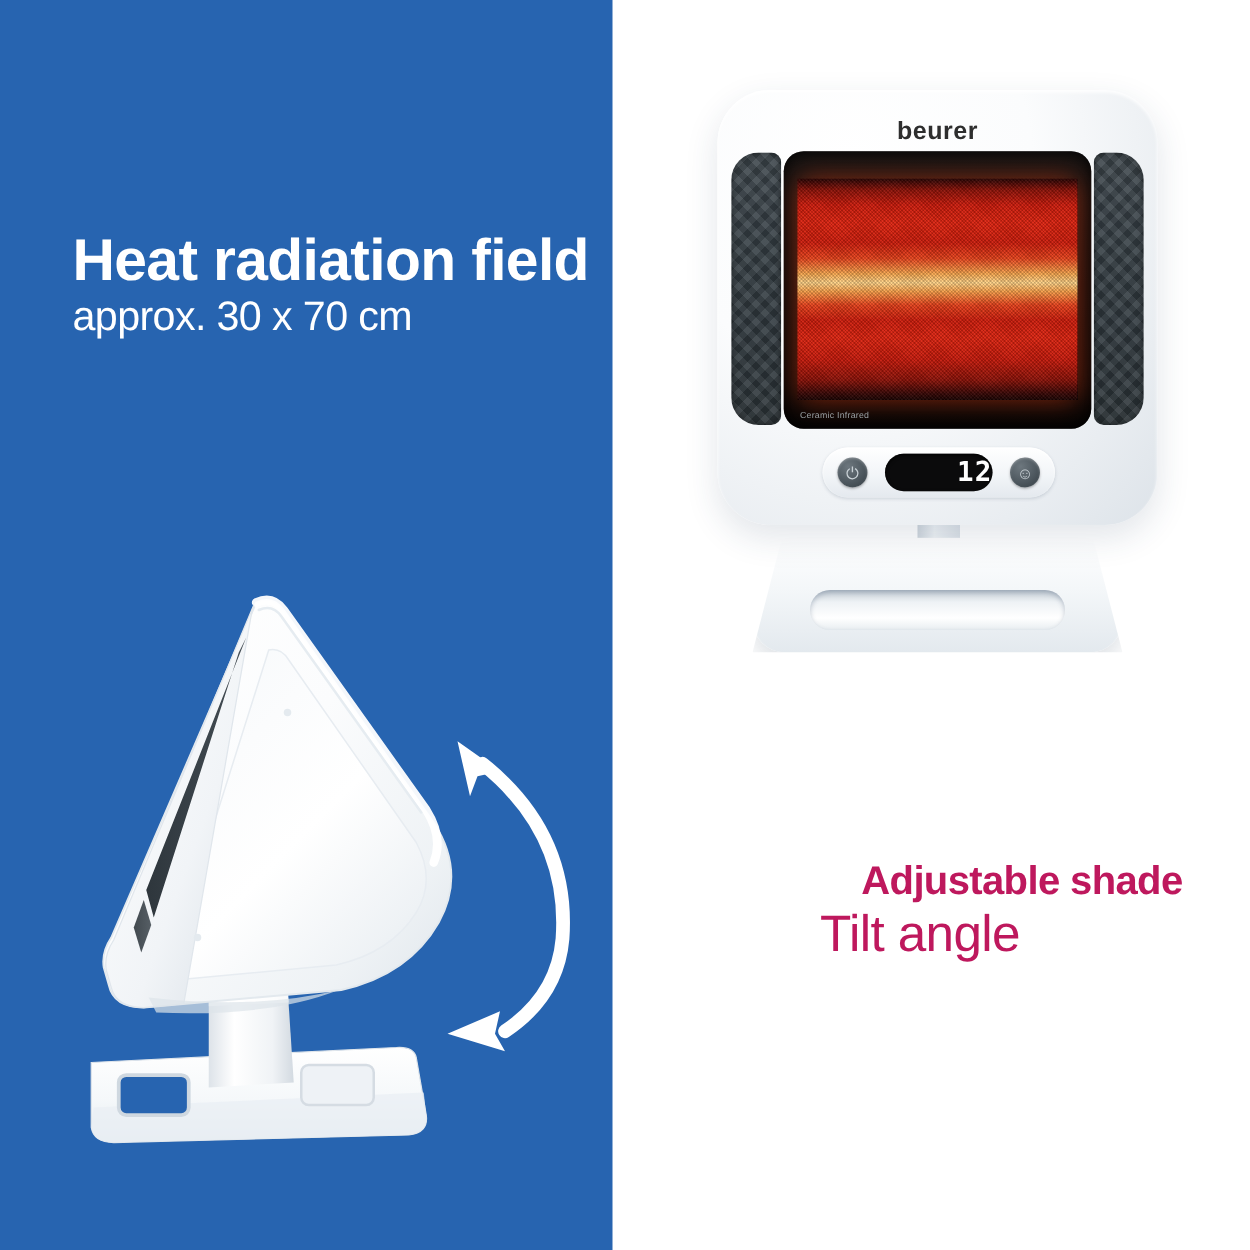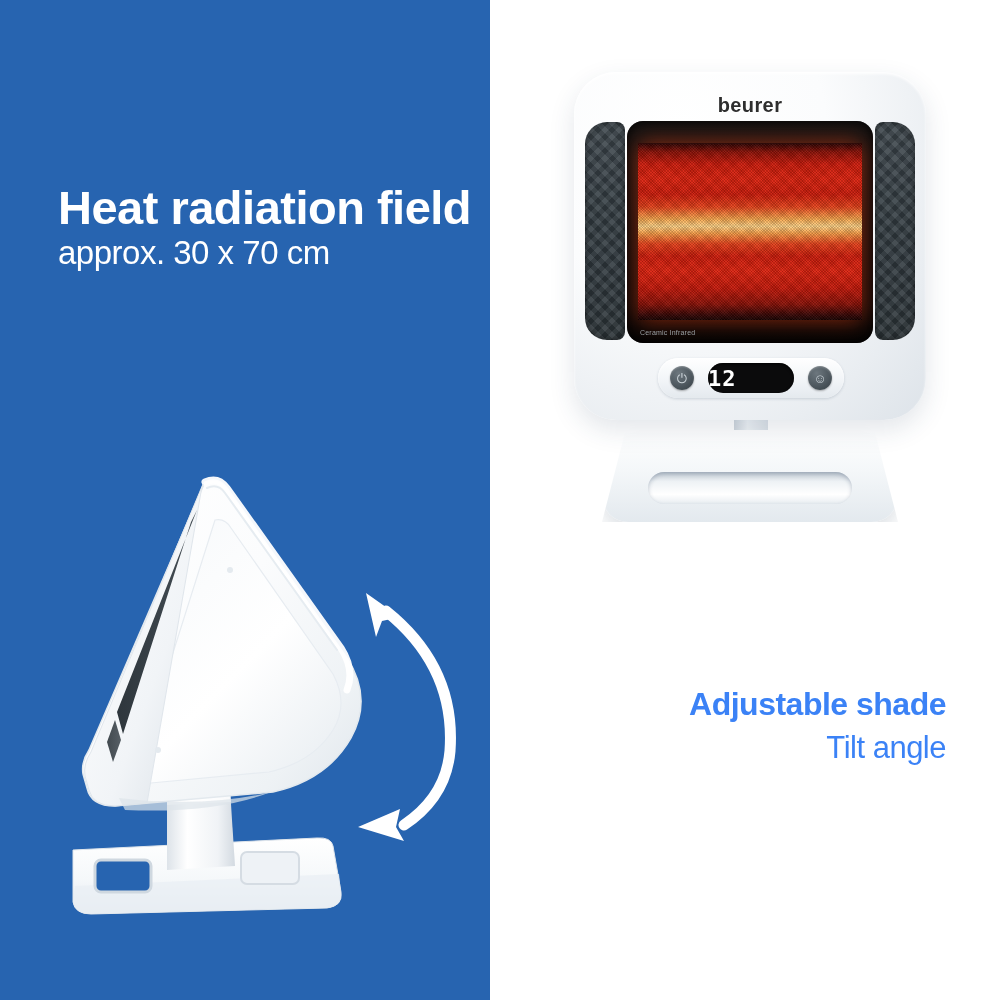--- a/index.html
+++ b/index.html
@@ -56,24 +56,25 @@
     color: #2764B0;
     letter-spacing: -0.5px;
   }
   .caption-right .title {
     font-size: 32px;
     font-weight: bold;
     line-height: 44px;
     white-space: nowrap;
   }
   .caption-right .sub {
-    font-size: 31px;
+    font-size: 41px;
     font-weight: 300;
     line-height: 43px;
     white-space: nowrap;
+    text-align: center;
   }
 
   
   .device-front {
     position: absolute;
     left: 574px; top: 72px;
     width: 352px; height: 350px;
   }
   .df-shell {
     position: absolute;
@@ -192,21 +193,21 @@
     line-height: 1;
   }
   .df-display {
     position: absolute;
     left: 50px; top: 5px;
     width: 86px; height: 30px;
     border-radius: 15px;
     background: #0b0b0c;
     display: flex;
     align-items: center;
-    justify-content: flex-start;
+    justify-content: flex-end;
     box-shadow: inset 0 1px 3px rgba(0,0,0,0.9);
   }
   .df-display .value {
     font-family: "DejaVu Sans Mono", monospace;
     font-size: 22px;
     font-weight: bold;
     color: #ffffff;
     letter-spacing: 1px;
   }
 
@@ -253,21 +254,21 @@
 
 <div id="stage" style="background: rgb(255, 255, 255);">
 
   <div class="blue-panel" style="background: rgb(39, 100, 176); width: 490px;"></div>
 
   <div class="caption-left" style="color: rgb(255, 255, 255);">
     <div class="title">Heat radiation field</div>
     <div class="sub">approx. 30 x 70 cm</div>
   </div>
 
-  <div class="caption-right" style="color: #3b82f6;">
+  <div class="caption-right" style="color: #be185d;">
     <div class="title">Adjustable shade</div>
     <div class="sub">Tilt angle</div>
   </div>
 
   <div class="device-front">
 
     <div class="df-neck"></div>
     <div class="df-base"></div>
     <div class="df-base-slot"></div>
 

